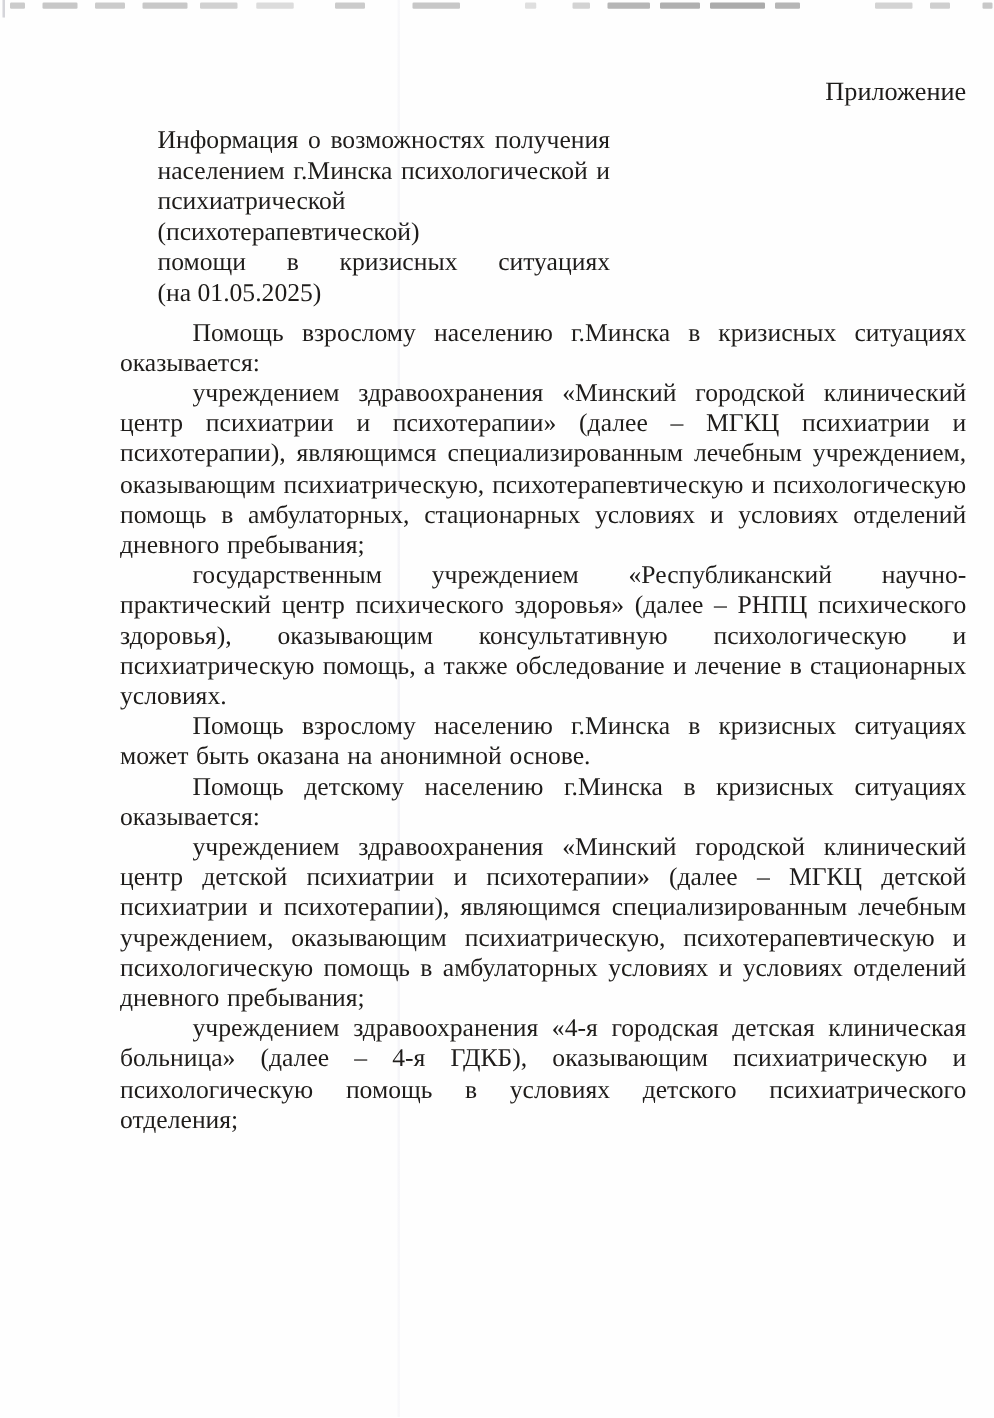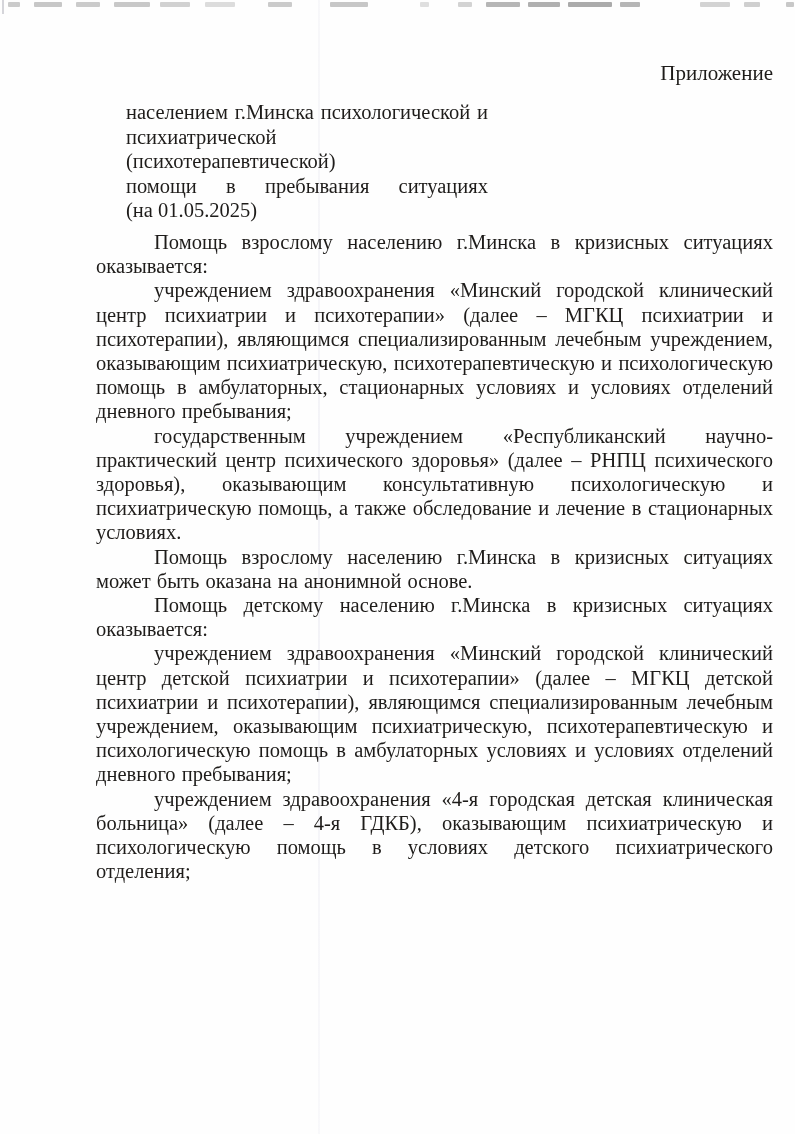--- a/index.html
+++ b/index.html
@@ -114,23 +114,24 @@
       <i></i>
       <i></i>
   </div>
   <div class="edge-mark"></div>
   <div class="fold-line"></div>
 
   <div class="content">
     <div class="annex">Приложение</div>
 
     <div class="title">
+        <div class="line">Информация о возможностях получения</div>
         <div class="line">населением г.Минска психологической и</div>
         <div class="line">психиатрической (психотерапевтической)</div>
-        <div class="line">помощи в пребывания ситуациях</div>
+        <div class="line">помощи в кризисных ситуациях</div>
         <div class="line">(на 01.05.2025)</div>
       </div>
 
     <div class="body">
         <p><span>Помощь </span><b>взрослому</b><span> населению г.Минска в кризисных ситуациях оказывается:</span></p>
         <p><span>учреждением здравоохранения «Минский городской клинический центр психиатрии и психотерапии» (далее – МГКЦ психиатрии и психотерапии), являющимся специализированным лечебным учреждением, оказывающим психиатрическую, психотерапевтическую и психологическую помощь в амбулаторных, стационарных условиях и условиях отделений дневного пребывания;</span></p>
         <p><span>государственным учреждением «Республиканский научно-практический центр психического здоровья» (далее – РНПЦ психического здоровья), оказывающим консультативную психологическую и психиатрическую помощь, а также обследование и лечение в стационарных условиях.</span></p>
         <p><span>Помощь взрослому населению г.Минска в кризисных ситуациях может быть оказана на анонимной основе.</span></p>
         <p><span>Помощь </span><b>детскому</b><span> населению г.Минска в кризисных ситуациях оказывается:</span></p>
         <p><span>учреждением здравоохранения  «Минский городской клинический центр детской психиатрии и психотерапии» (далее – МГКЦ детской психиатрии и психотерапии), являющимся специализированным лечебным учреждением, оказывающим психиатрическую, психотерапевтическую и психологическую помощь в амбулаторных условиях и условиях отделений дневного пребывания;</span></p>

